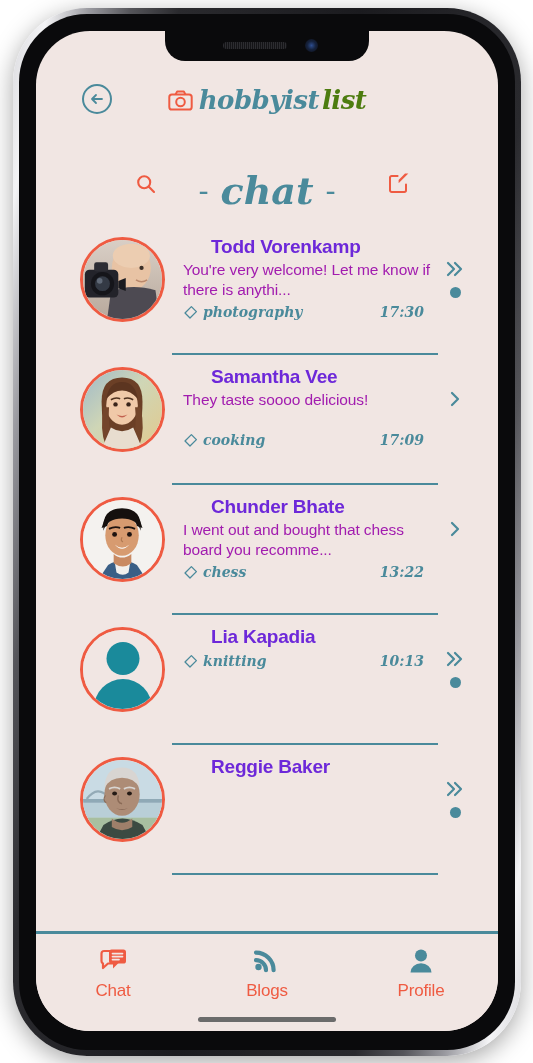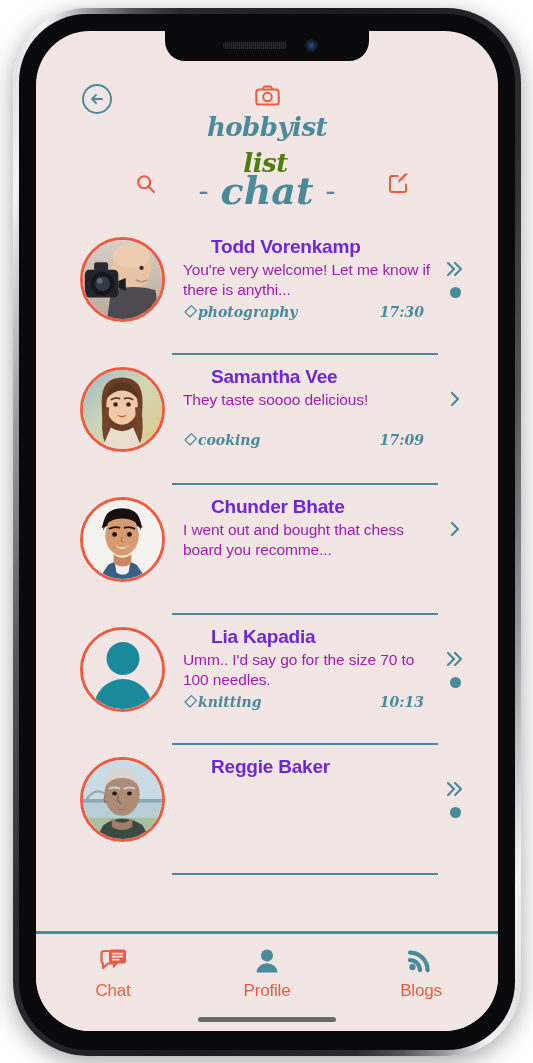--- a/index.html
+++ b/index.html
@@ -68,21 +68,21 @@
   }
   #back-btn {
     position: absolute; left: 46px; top: 53px;
     width: 30px; height: 30px;
     border: 2px solid #4a8a9b; border-radius: 50%;
     display: flex; align-items: center; justify-content: center;
     cursor: pointer;
   }
   #brand {
     display: flex; align-items: center; justify-content: center;
-    gap: 6px; margin-top: 18px; flex-direction: column;
+    gap: 6px; margin-top: 18px;
   }
   .brand-word-1 {
     font-family: "DejaVu Serif", serif;
     font-style: italic; font-weight: 700;
     font-size: 26px; color: #4a8a9b; letter-spacing: -.5px;
   }
   .brand-word-2 {
     font-family: "DejaVu Serif", serif;
     font-style: italic; font-weight: 700;
     font-size: 26px; color: #4d7c0f; letter-spacing: -.5px;
@@ -139,21 +139,21 @@
     line-height: 24px; letter-spacing: -.2px; margin-left: 28px;
   }
   .chat-preview {
     font-size: 15.5px; color: #a21caf; line-height: 20px;
     letter-spacing: -.1px; margin-top: 1px;
   }
   .chat-meta {
     display: flex; align-items: center; justify-content: space-between;
     margin-top: 4px; padding-right: 14px;
   }
-  .tag-group { display: flex; align-items: flex-start; }
+  .tag-group { display: flex; align-items: flex-end; gap: 5px; }
   .tag-text {
     font-family: "DejaVu Serif", serif;
     font-style: italic; font-weight: 700;
     font-size: 14px; color: #4a8a9b;
   }
   .chat-time {
     font-family: "DejaVu Serif", serif;
     font-style: italic; font-weight: 700;
     font-size: 14px; color: #4a8a9b; text-align: right;
   }
@@ -349,39 +349,47 @@
               <circle cx="34" cy="37" r="2.6" fill="#1d1310"></circle>
               <circle cx="50" cy="37" r="2.6" fill="#1d1310"></circle>
               <path d="M28 31 q6 -3 12 -1 M44 30 q6 -2 12 1" stroke="#1d1310" stroke-width="2" fill="none"></path>
               <path d="M34 48 q8 7 16 0 q-8 9 -16 0 Z" fill="#fdfdfd"></path>
               <path d="M42 40 q-2 4 1 5" stroke="#b07a53" stroke-width="1.4" fill="none"></path>
             </svg>
           </div>
           <div class="chat-body">
             <div class="chat-name">Chunder Bhate</div>
             <div class="chat-preview">I went out and bought that chess board you recomme...</div>
+            <div class="chat-meta">
+              <span class="tag-group">
+                <svg width="15" height="15" viewBox="0 0 15 15">
+                  <path d="M8.4 1.6 L13.4 6.6 L7 13 L2 8 Z" fill="none" stroke="#4a8a9b" stroke-width="1.3" stroke-linejoin="round"></path>
+                </svg>
+                <span class="tag-text">chess</span>
+              </span>
+              <span class="chat-time">13:22</span>
+            </div>
           </div>
           <div class="chat-status">
             <svg width="20" height="16" viewBox="0 0 20 16">
               <path d="M7 2 L13 8 L7 14" fill="none" stroke="#4a8a9b" stroke-width="2.2" stroke-linecap="round" stroke-linejoin="round"></path>
             </svg>
           </div>
           <div class="row-divider"></div>
         </div>
 
         <div class="chat-row">
           <div class="avatar-wrap">
             <div class="avatar-placeholder">
               <div class="ph-head"></div>
               <div class="ph-body"></div>
             </div>
           </div>
           <div class="chat-body">
             <div class="chat-name">Lia Kapadia</div>
-            <div class="chat-preview">Umm.. I'd say go for the size 70 to 100 needles.</div>
             <div class="chat-meta">
               <span class="tag-group">
                 <svg width="15" height="15" viewBox="0 0 15 15">
                   <path d="M8.4 1.6 L13.4 6.6 L7 13 L2 8 Z" fill="none" stroke="#4a8a9b" stroke-width="1.3" stroke-linejoin="round"></path>
                 </svg>
                 <span class="tag-text">knitting</span>
               </span>
               <span class="chat-time">10:13</span>
             </div>
           </div>
@@ -435,34 +443,34 @@
             <path d="M3.5 5.5 A2.6 2.6 0 0 1 6.1 3 H15 A2.6 2.6 0 0 1 17.6 5.5 V13 A2.6 2.6 0 0 1 15 15.5 H10 L5 20 V15.5
                      A2.6 2.6 0 0 1 3.5 13 Z" fill="none" stroke="#ef5b42" stroke-width="2.2" stroke-linejoin="round"></path>
             <rect x="11" y="1.5" width="17" height="14" rx="2.6" fill="#ef5b42"></rect>
             <path d="M15 14.5 L15 20.5 L21 14.5 Z" fill="#ef5b42"></path>
             <path d="M14.5 5.6 H24.5 M14.5 8.6 H24.5 M14.5 11.6 H21" stroke="#f1e6e3" stroke-width="1.7" stroke-linecap="round"></path>
           </svg>
           <span class="nav-label">Chat</span>
         </div>
 
         <div class="nav-item">
-          <svg width="26" height="26" viewBox="0 0 26 26">
-            <circle cx="13" cy="7.6" r="6" fill="#4a8a9b"></circle>
-            <path d="M2.5 24.5 A10.5 9.2 0 0 1 23.5 24.5 Z" fill="#4a8a9b"></path>
-          </svg>
-          <span class="nav-label">Profile</span>
-        </div>
-
-        <div class="nav-item">
           <svg width="28" height="26" viewBox="0 0 28 26">
             <circle cx="5.5" cy="19" r="3.2" fill="#4a8a9b"></circle>
             <path d="M3 12.2 A10 10 0 0 1 13 22.2" fill="none" stroke="#4a8a9b" stroke-width="4.2" stroke-linecap="round"></path>
             <path d="M3 4.6 A17.6 17.6 0 0 1 20.6 22.2" fill="none" stroke="#4a8a9b" stroke-width="4.2" stroke-linecap="round"></path>
           </svg>
           <span class="nav-label">Blogs</span>
         </div>
 
+        <div class="nav-item">
+          <svg width="26" height="26" viewBox="0 0 26 26">
+            <circle cx="13" cy="7.6" r="6" fill="#4a8a9b"></circle>
+            <path d="M2.5 24.5 A10.5 9.2 0 0 1 23.5 24.5 Z" fill="#4a8a9b"></path>
+          </svg>
+          <span class="nav-label">Profile</span>
+        </div>
+
         <div id="home-indicator"></div>
       </div>
 
     </div>
   </div>
 </div>
 
 </body></html>

